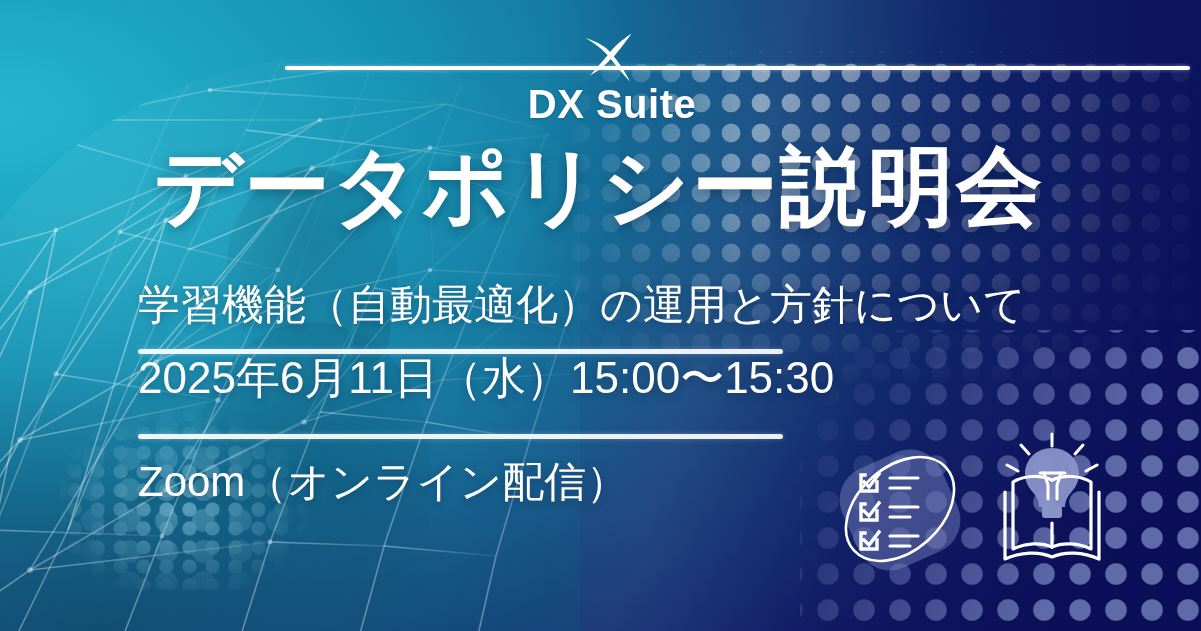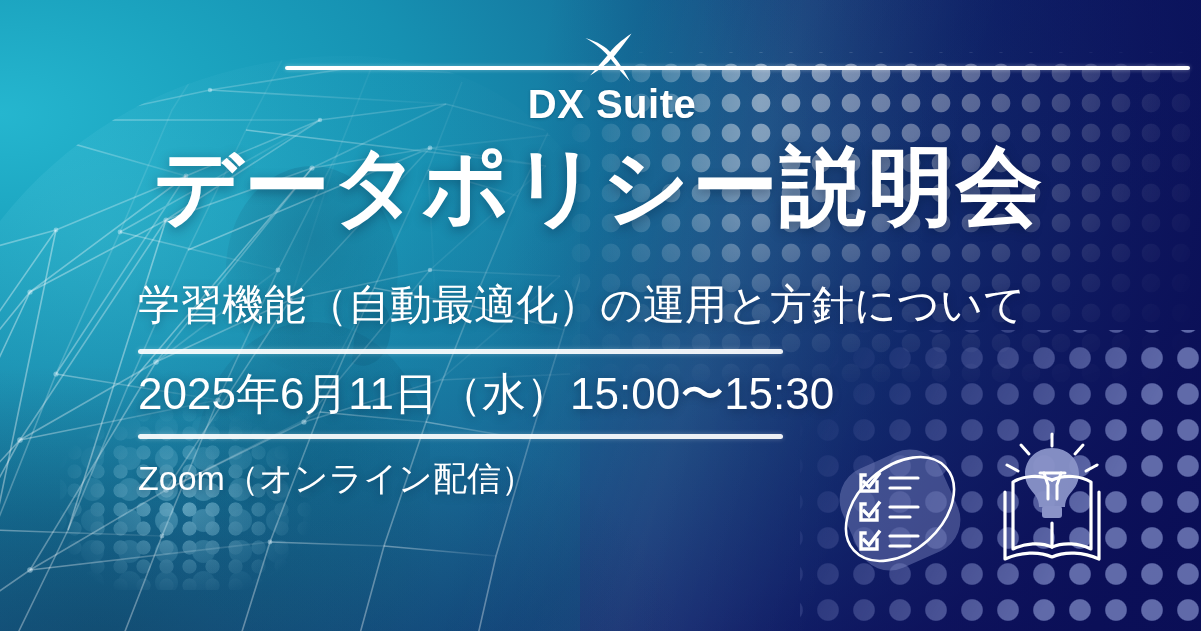--- a/index.html
+++ b/index.html
@@ -110,27 +110,27 @@
     margin-top:18px;
   }
   .rule{
     position:absolute;left:138px;width:645px;height:5px;
     background:rgba(255,255,255,.92);border-radius:3px;
     box-shadow:0 0 5px rgba(255,255,255,.25);
   }
   .rule-1{top:349px;}
   .rule-2{top:434px;}
   .dateline{
-    position:absolute;left:138px;top:372px;
+    position:absolute;left:138px;top:356px;
     color:#fff;font-size:44px;line-height:1;letter-spacing:0px;
     white-space:nowrap;text-shadow:0 2px 8px rgba(0,20,50,.35);
   }
   .venue{
     position:absolute;left:138px;top:461px;
-    color:#fff;font-size:34px;line-height:1;letter-spacing:0px;
+    color:#fff;font-size:42px;line-height:1;letter-spacing:0px;
     white-space:nowrap;text-shadow:0 2px 8px rgba(0,20,50,.35);
   }
 
   
   .icon-checklist{position:absolute;left:826px;top:434px;width:150px;height:150px;}
   .icon-bulbbook{position:absolute;left:985px;top:424px;width:160px;height:160px;}
   .icon-checklist svg,.icon-bulbbook svg{display:block;width:100%;height:100%;}
 </style>
 </head>
 <body>

